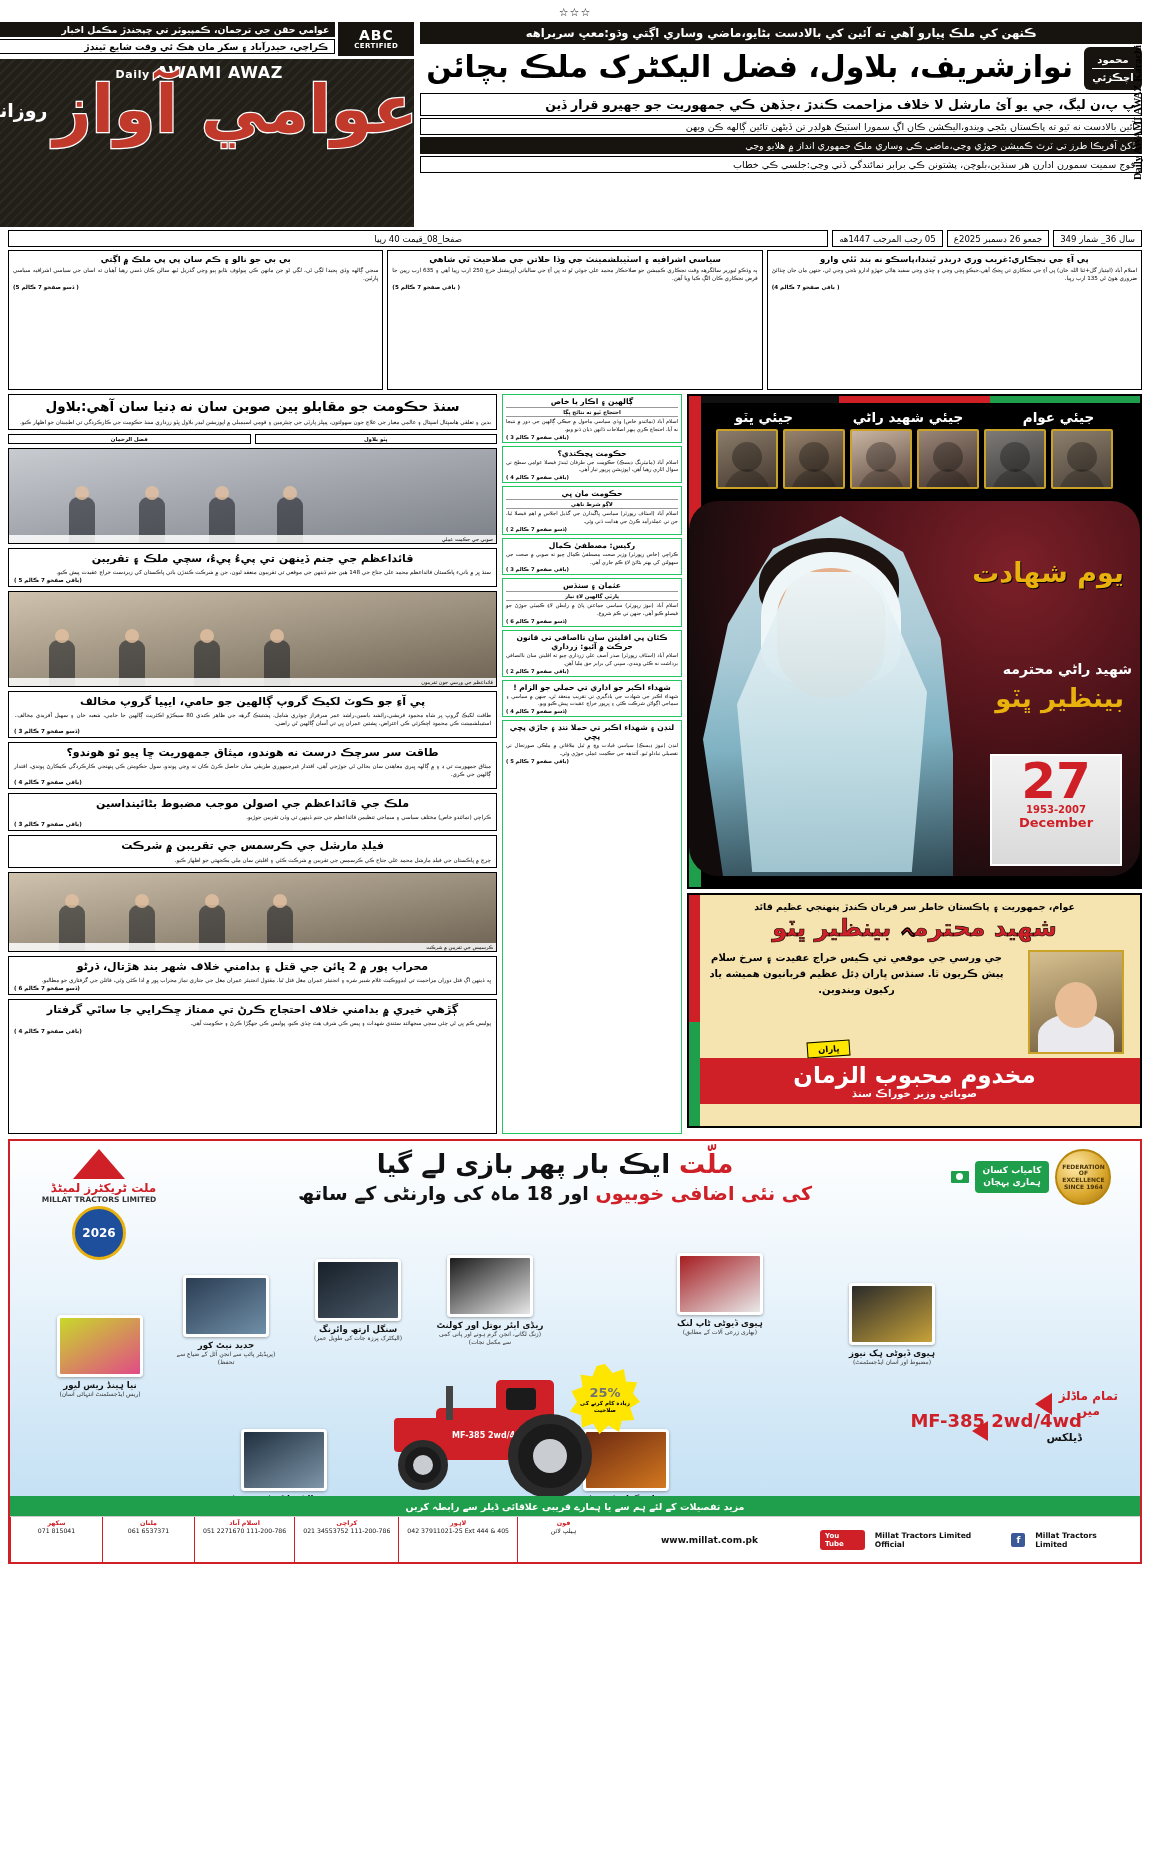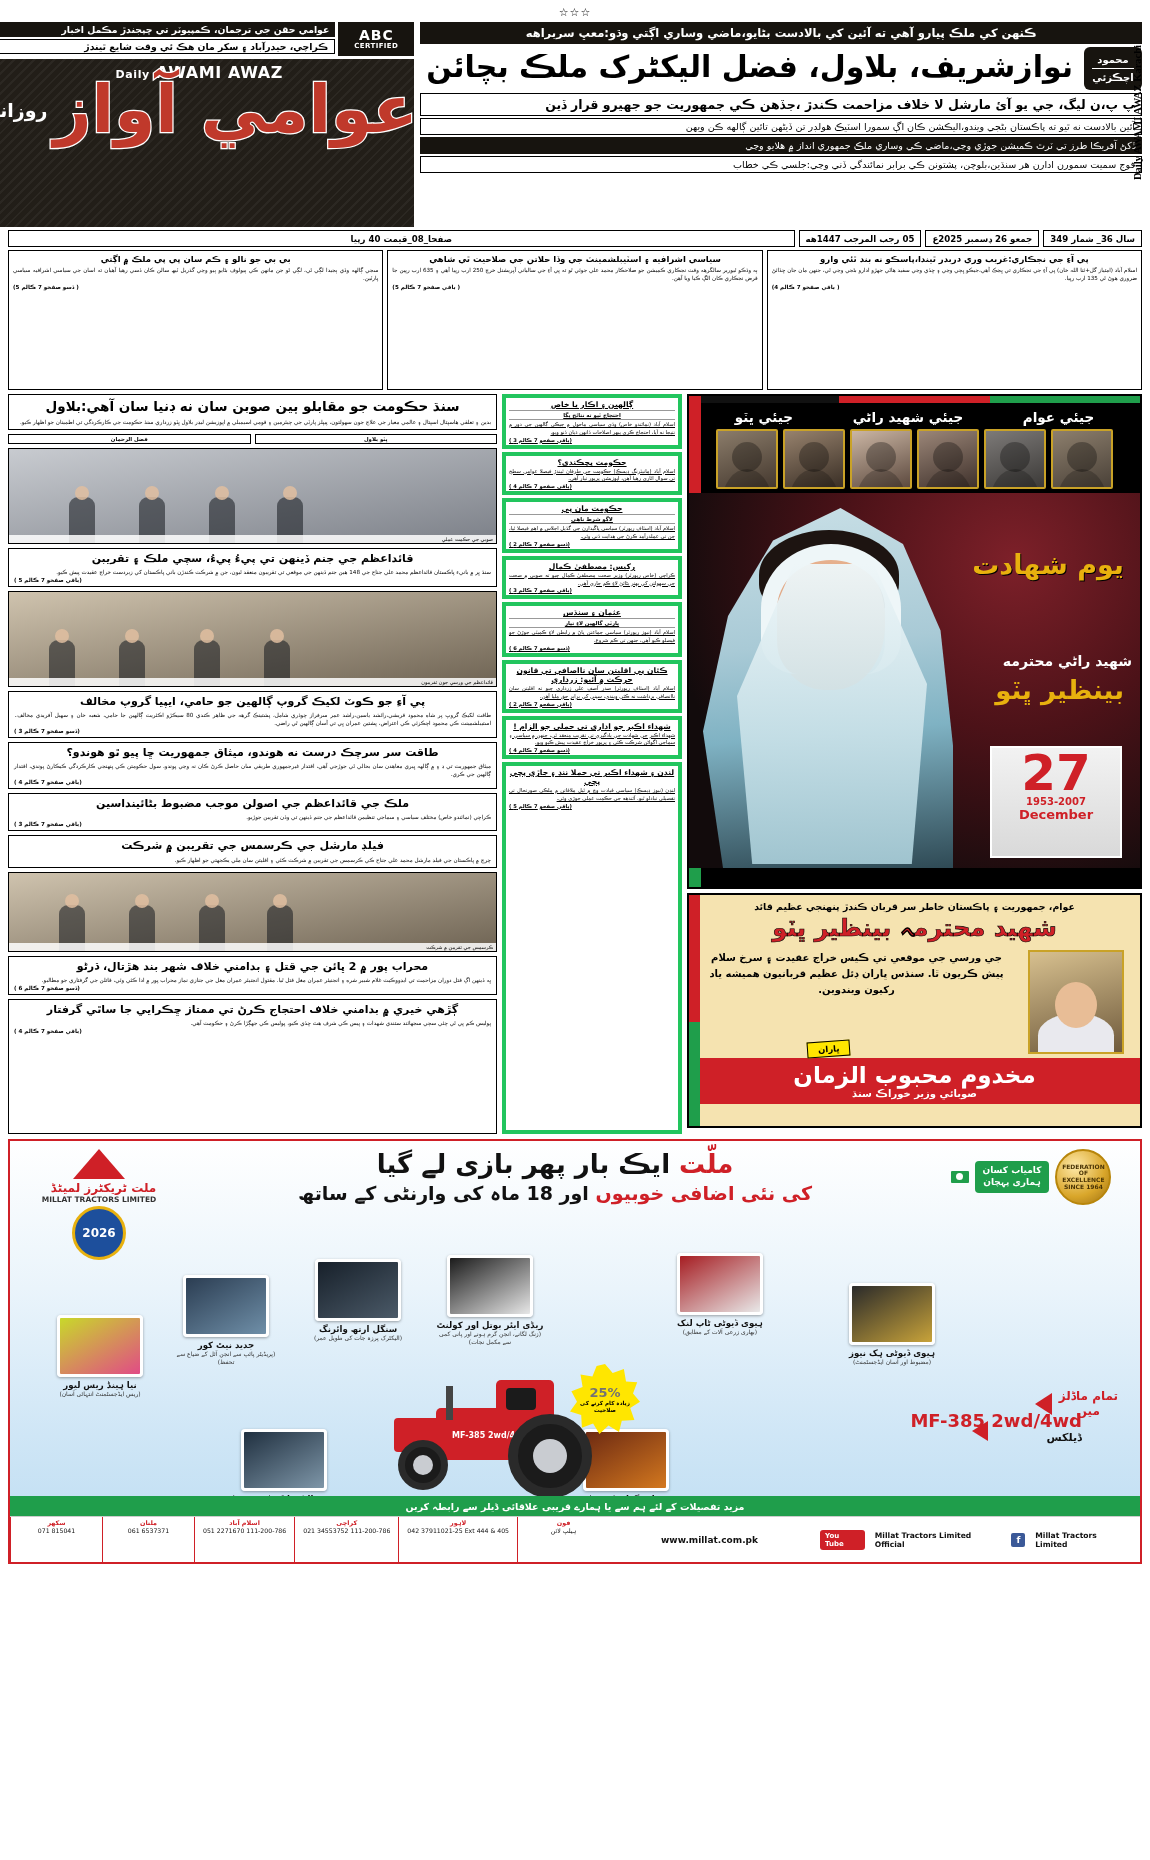--- a/index.html
+++ b/index.html
@@ -80,21 +80,21 @@
   }
   .sidestrip span {
     writing-mode:vertical-rl; transform:rotate(180deg);
     font-size:10.5px; font-weight:bold; font-family:"Liberation Serif",serif; color:#000;
     white-space:nowrap; direction:ltr;
   }
 
   
   .issuebar { display:flex; gap:4px; margin-top:3px; height:17px; direction:rtl; }
   .issuebar .cell {
-    border:1px solid #000; font-size:8.6px; font-weight:bold;
+    border:1px solid #000; font-size:8.6px; font-weight:normal;
     display:flex; align-items:center; justify-content:center; padding:0 6px; white-space:nowrap;text-align:center;
   }
   .issuebar .grow { flex:1; }
 
   
   .teaser-strip { display:flex; gap:4px; margin-top:3px; height:140px; }
   .teaser-col { border:1px solid #000; padding:3px 4px; overflow:hidden; }
   .teaser-col h4 { margin:0 0 2px 0; font-size:8.5px; font-weight:bold; text-align:center; }
   .teaser-col p { margin:0 0 2px 0; font-size:5.6px; line-height:1.45; text-align:justify; }
   .teaser-col .ref { font-size:5.6px; font-weight:bold; text-align:left; }
@@ -124,22 +124,22 @@
     content:""; position:absolute; left:50%; bottom:-16px; transform:translateX(-50%);
     width:50px; height:34px; border-radius:50% 50% 0 0 / 100% 100% 0 0; background:rgba(0,0,0,.22);
   }
   .ph.a{background:linear-gradient(160deg,#8d7f6d,#4a4138);}
   .ph.b{background:linear-gradient(160deg,#7d7a78,#3c3a38);}
   .ph.c{background:linear-gradient(160deg,#9b8678,#40322c);}
   .ph.d{background:linear-gradient(160deg,#cbb6a4,#5d4a3f);}
   .ph.e{background:linear-gradient(160deg,#97826d,#3a2f26);}
   .ph.f{background:linear-gradient(160deg,#8b7c6a,#45392f);}
 
-  .ppp-stage { position:relative; height:375px; margin-top:4px;
-     background:radial-gradient(circle at 72% 18%, #7d2029 0%, #4c1218 38%, #120b0c 78%); }
+  .ppp-stage { position:relative; height:375px; margin-top:12px;
+     background:radial-gradient(circle at 72% 18%, #7d2029 0%, #4c1218 38%, #120b0c 78%);border-radius:29px; }
   .bb-portrait {
     position:absolute; left:14px; bottom:0; width:250px; height:360px;
     background:linear-gradient(175deg,#c8dfe6 0%,#a9cad6 38%,#7fb2c3 62%,#2f4a55 100%);
     clip-path:polygon(8% 100%, 0% 62%, 10% 30%, 28% 9%, 55% 0%, 80% 10%, 95% 34%, 100% 66%, 100% 100%);
   }
   .bb-face {
     position:absolute; left:70px; top:42px; width:112px; height:140px; border-radius:48% 48% 46% 46%;
     background:linear-gradient(175deg,#e9b492,#cf8e68);
   }
   .bb-hair {
@@ -183,21 +183,21 @@
   .ad2-redbar { background:#cf2027; color:#fff; text-align:center; padding:4px 0 5px; }
   .ad2-redbar .n { font-size:23px; font-weight:bold; direction:rtl; }
   .ad2-redbar .t { font-size:10px; font-weight:bold; direction:rtl; }
   .paran-tag {
     position:absolute; left:118px; top:146px; background:#ffe600; color:#000;
     font-size:8.5px; font-weight:bold; padding:2px 10px; transform:rotate(-4deg); border:1px solid #000;
   }
 
   
   .col-mid { width:180px; min-width:180px; display:flex; flex-direction:column; gap:3px; }
-  .news-item { border:4px solid #22c55e; padding:2px 3px; overflow:hidden;text-decoration:underline; }
+  .news-item { border:1px solid #22c55e; padding:2px 3px; overflow:hidden; }
   .news-item h5 { margin:0 0 1px 0; font-size:7.6px; font-weight:bold; text-align:center; direction:rtl; }
   .news-item .sub { font-size:5.4px; font-weight:bold; text-align:center; direction:rtl; border-top:1px solid #999; border-bottom:1px solid #999; padding:1px 0; margin-bottom:1px; }
   .news-item p { margin:0; font-size:5.2px; line-height:1.5; text-align:justify; direction:rtl; }
   .news-item .ref { font-size:5.2px; font-weight:bold; text-align:left; direction:ltr; }
 
   
   .col-right { flex:1; display:flex; flex-direction:column; gap:4px; }
   .lead { border:1px solid #000; padding:3px 5px; }
   .lead .ttl { font-size:13.5px; font-weight:bold; text-align:center; direction:rtl; line-height:1.3; }
   .lead .ttl.sm { font-size:11px; }

